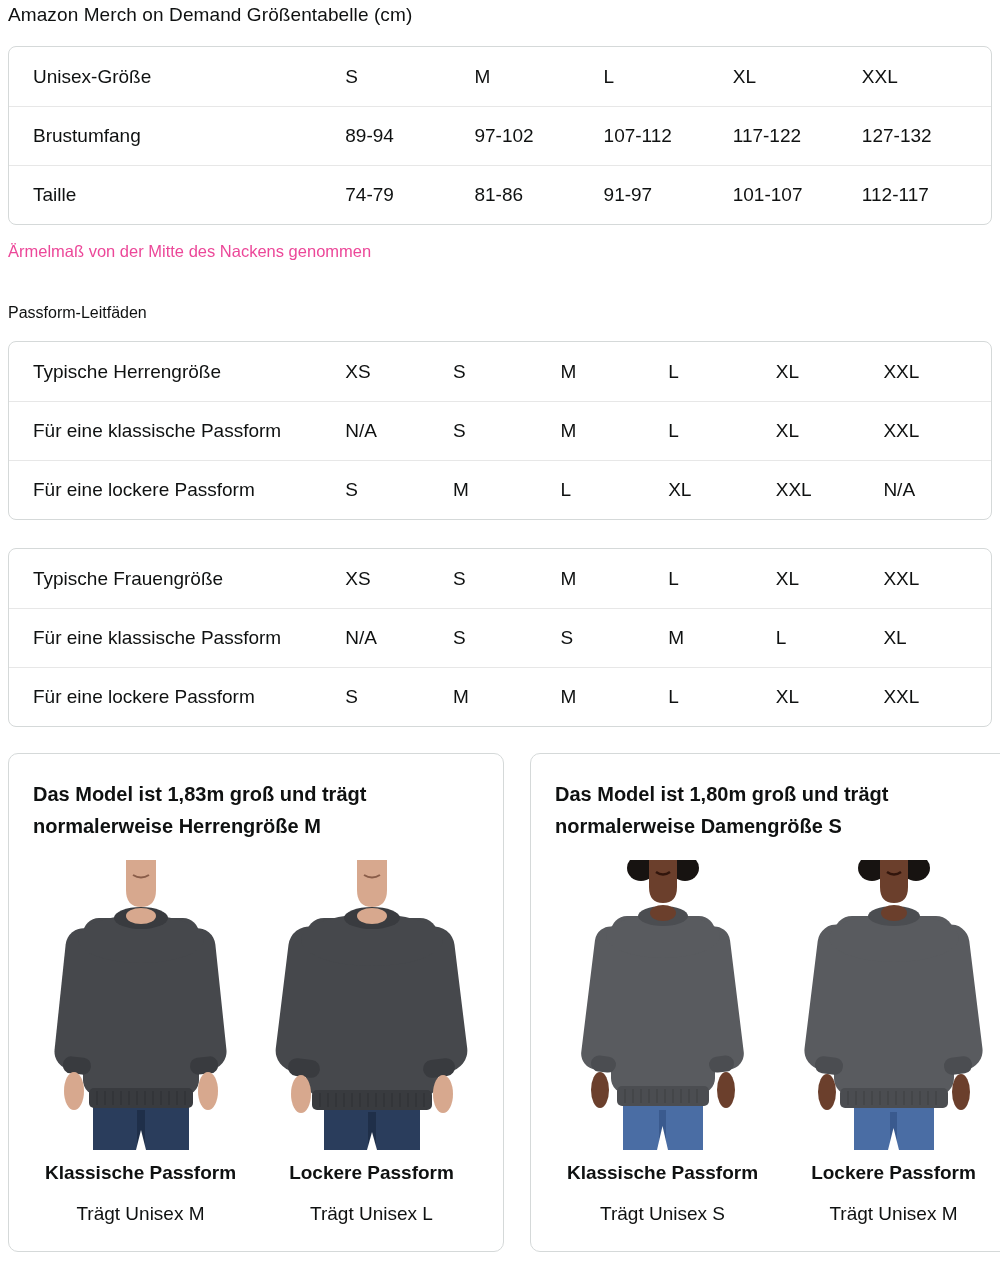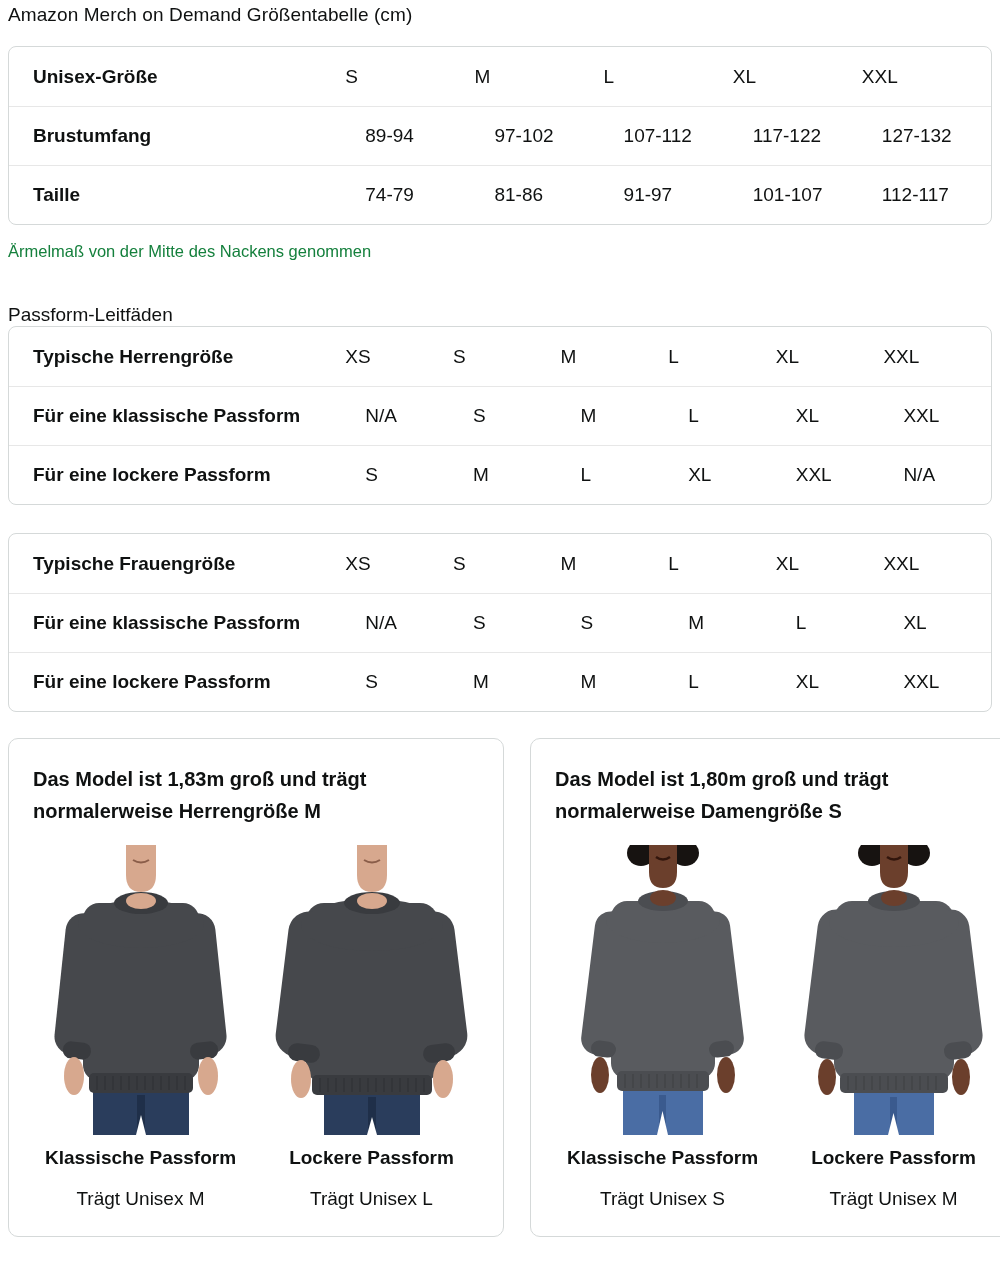--- a/index.html
+++ b/index.html
@@ -30,33 +30,34 @@
   }
   .trow {
     display: grid;
     align-items: center;
     min-height: 59px;
     padding-left: 24px;
     font-size: 19px;
   }
   .cols5 .trow { grid-template-columns: 32.6% repeat(5, 1fr); }
   .cols6 .trow { grid-template-columns: 32.6% repeat(6, 1fr); }
-  .trow + .trow { border-top: 1px solid #e7e7e7; gap: 20px; }
+  .trow + .trow { border-top: 1px solid #e7e7e7; }
   .cell { text-align: left; white-space: nowrap; }
-  .cell.label { font-weight: 700; padding-right: 10px; }
+  .cell.label { font-weight: 400; padding-right: 10px; }
 
   .note {
     margin-top: 17px;
     font-size: 16.5px;
-    color: #15803d;
+    color: #ec4899;
   }
 
   .section-heading {
     margin-top: 43px;
-    font-size: 19px;
+    margin-bottom: 19px;
+    font-size: 16px;
     font-weight: 400;
   }
   .table-gap { margin-top: 28px; }
 
   
   .cards {
     display: flex;
     gap: 26px;
     margin-top: 26px;
   }

